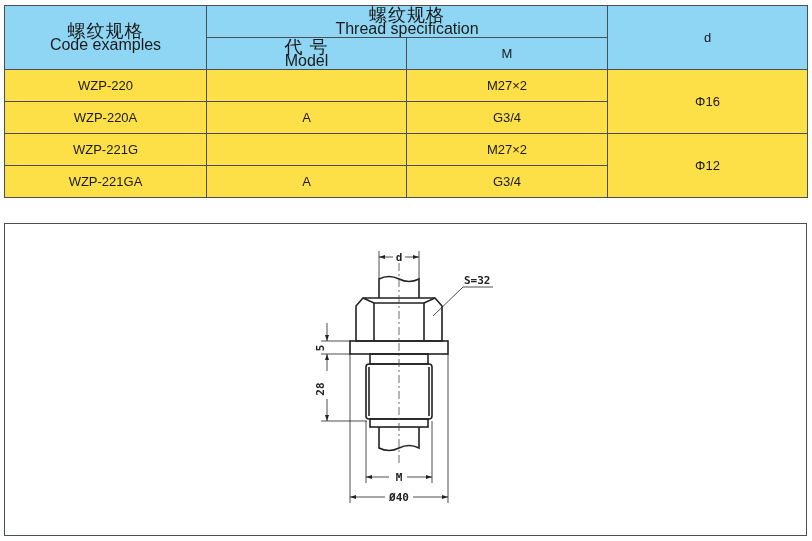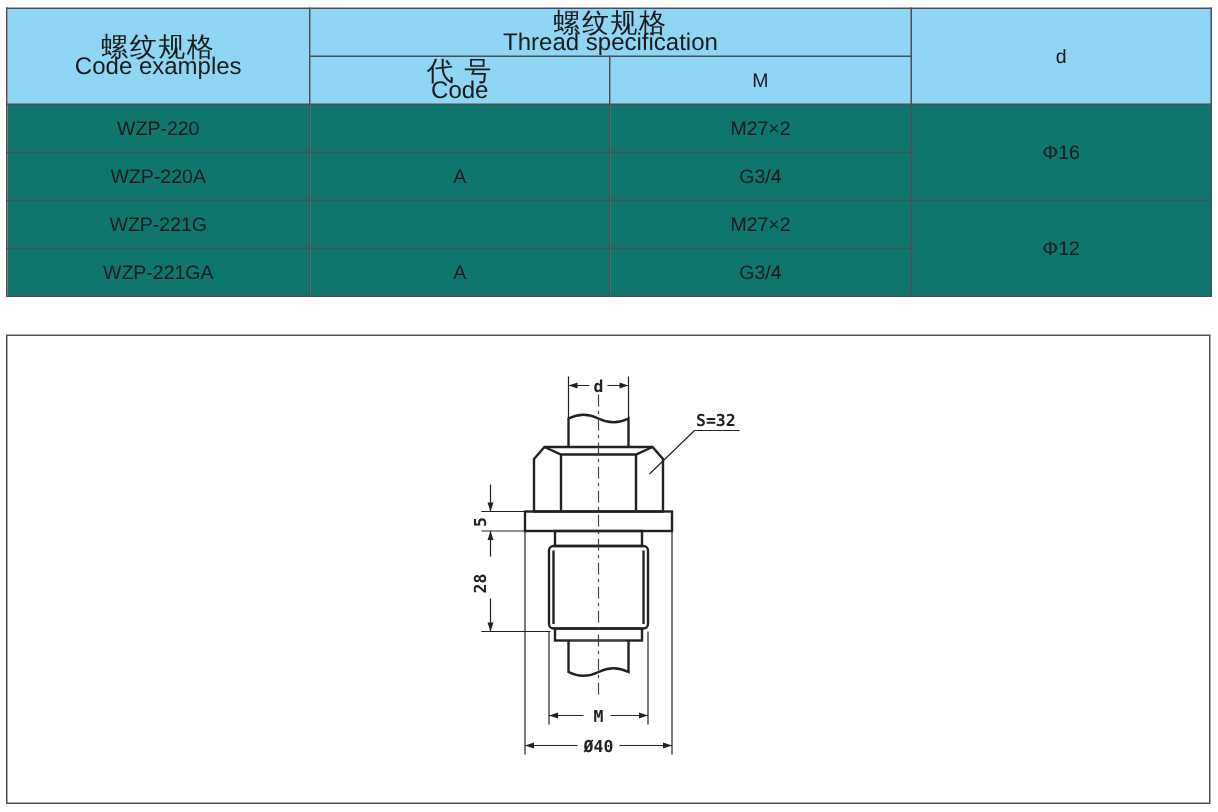--- a/index.html
+++ b/index.html
@@ -3,21 +3,21 @@
   <meta charset="utf-8">
   <style>
     html, body { margin: 0; padding: 0; background: #ffffff; }
     body { width: 812px; height: 541px; position: relative; overflow: hidden;
            font-family: "Liberation Sans", "DejaVu Sans", sans-serif; color: #1a1a1a; }
     .spec-table { position: absolute; left: 4px; top: 5px; width: 803px; height: 191px;
                   border-collapse: collapse; table-layout: fixed; }
     .spec-table td, .spec-table th { border: 1.5px solid #4a4f55; text-align: center;
                   vertical-align: middle; font-size: 13px; font-weight: normal; padding: 0; line-height: 13px; }
     .spec-table th { background: #8fd6f4; }
-    .spec-table td { background: #0f766e; height: 31px; }
+    .spec-table td { background: #fde047; height: 31px; }
     .hdr-zh { display: block; font-size: 18px; letter-spacing: 1px; }
     .hdr-en { display: block; font-size: 16px; }
     .drawing-box { position: absolute; left: 4px; top: 223px; width: 801px; height: 311px;
                    border: 1.5px solid #4a4f55; background: #ffffff; }
     .drawing-box svg { position: absolute; left: 0; top: 0; }
     .dimtext { font-family: "DejaVu Sans Mono", "Liberation Mono", monospace; font-size: 11px; font-weight: bold; fill: #222; }
   </style>
 </head>
 <body>
 
@@ -36,21 +36,21 @@
     </th>
     <th colspan="2">
       <span class="hdr-zh">螺纹规格</span>
       <span class="hdr-en">Thread specification</span>
     </th>
     <th rowspan="2">d</th>
   </tr>
   <tr style="height:32px">
     <th>
       <span class="hdr-zh">代 号</span>
-      <span class="hdr-en">Code</span>
+      <span class="hdr-en">Model</span>
     </th>
     <th>M</th>
   </tr>
   <tr>
     <td>WZP-220</td>
     <td></td>
     <td>M27×2</td>
     <td rowspan="2">Φ16</td>
   </tr>
   <tr>

